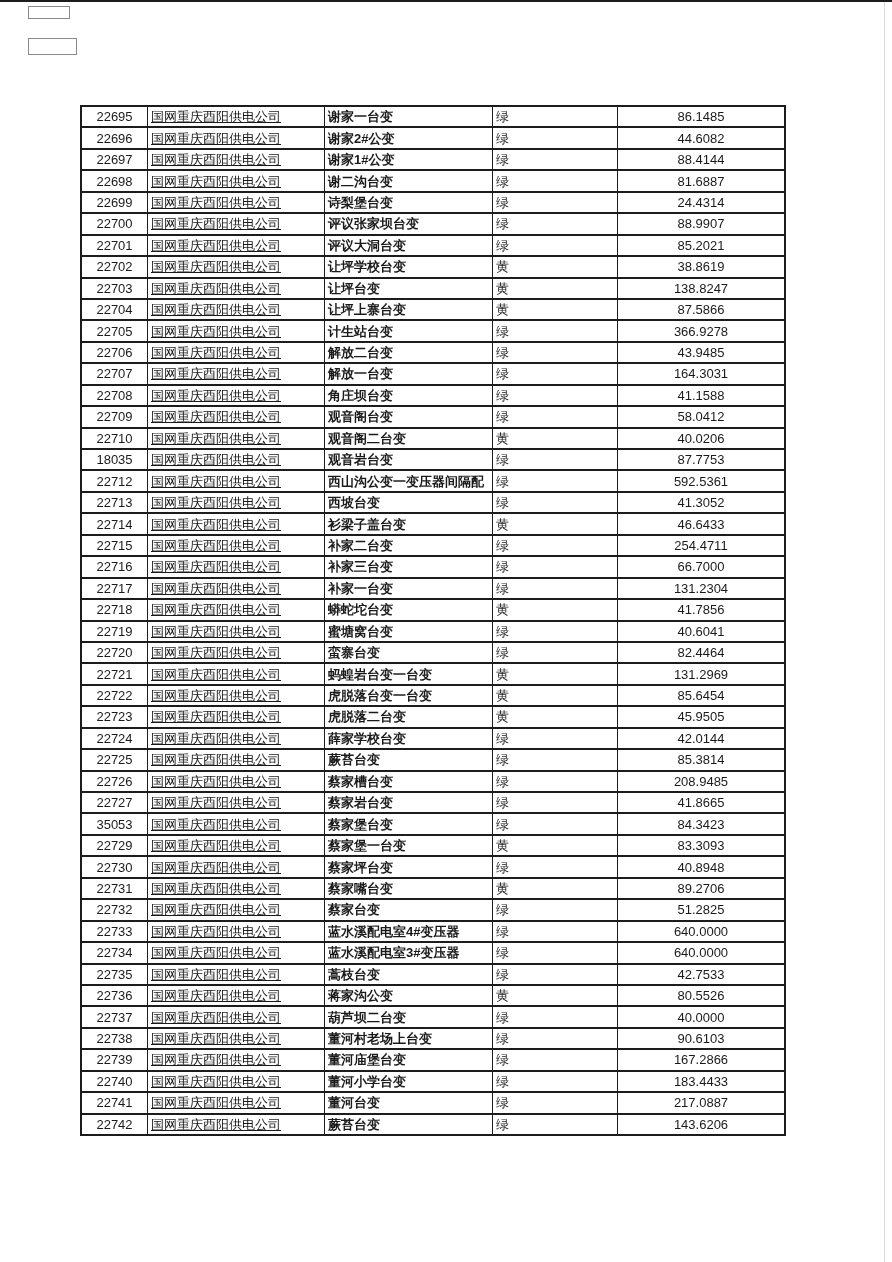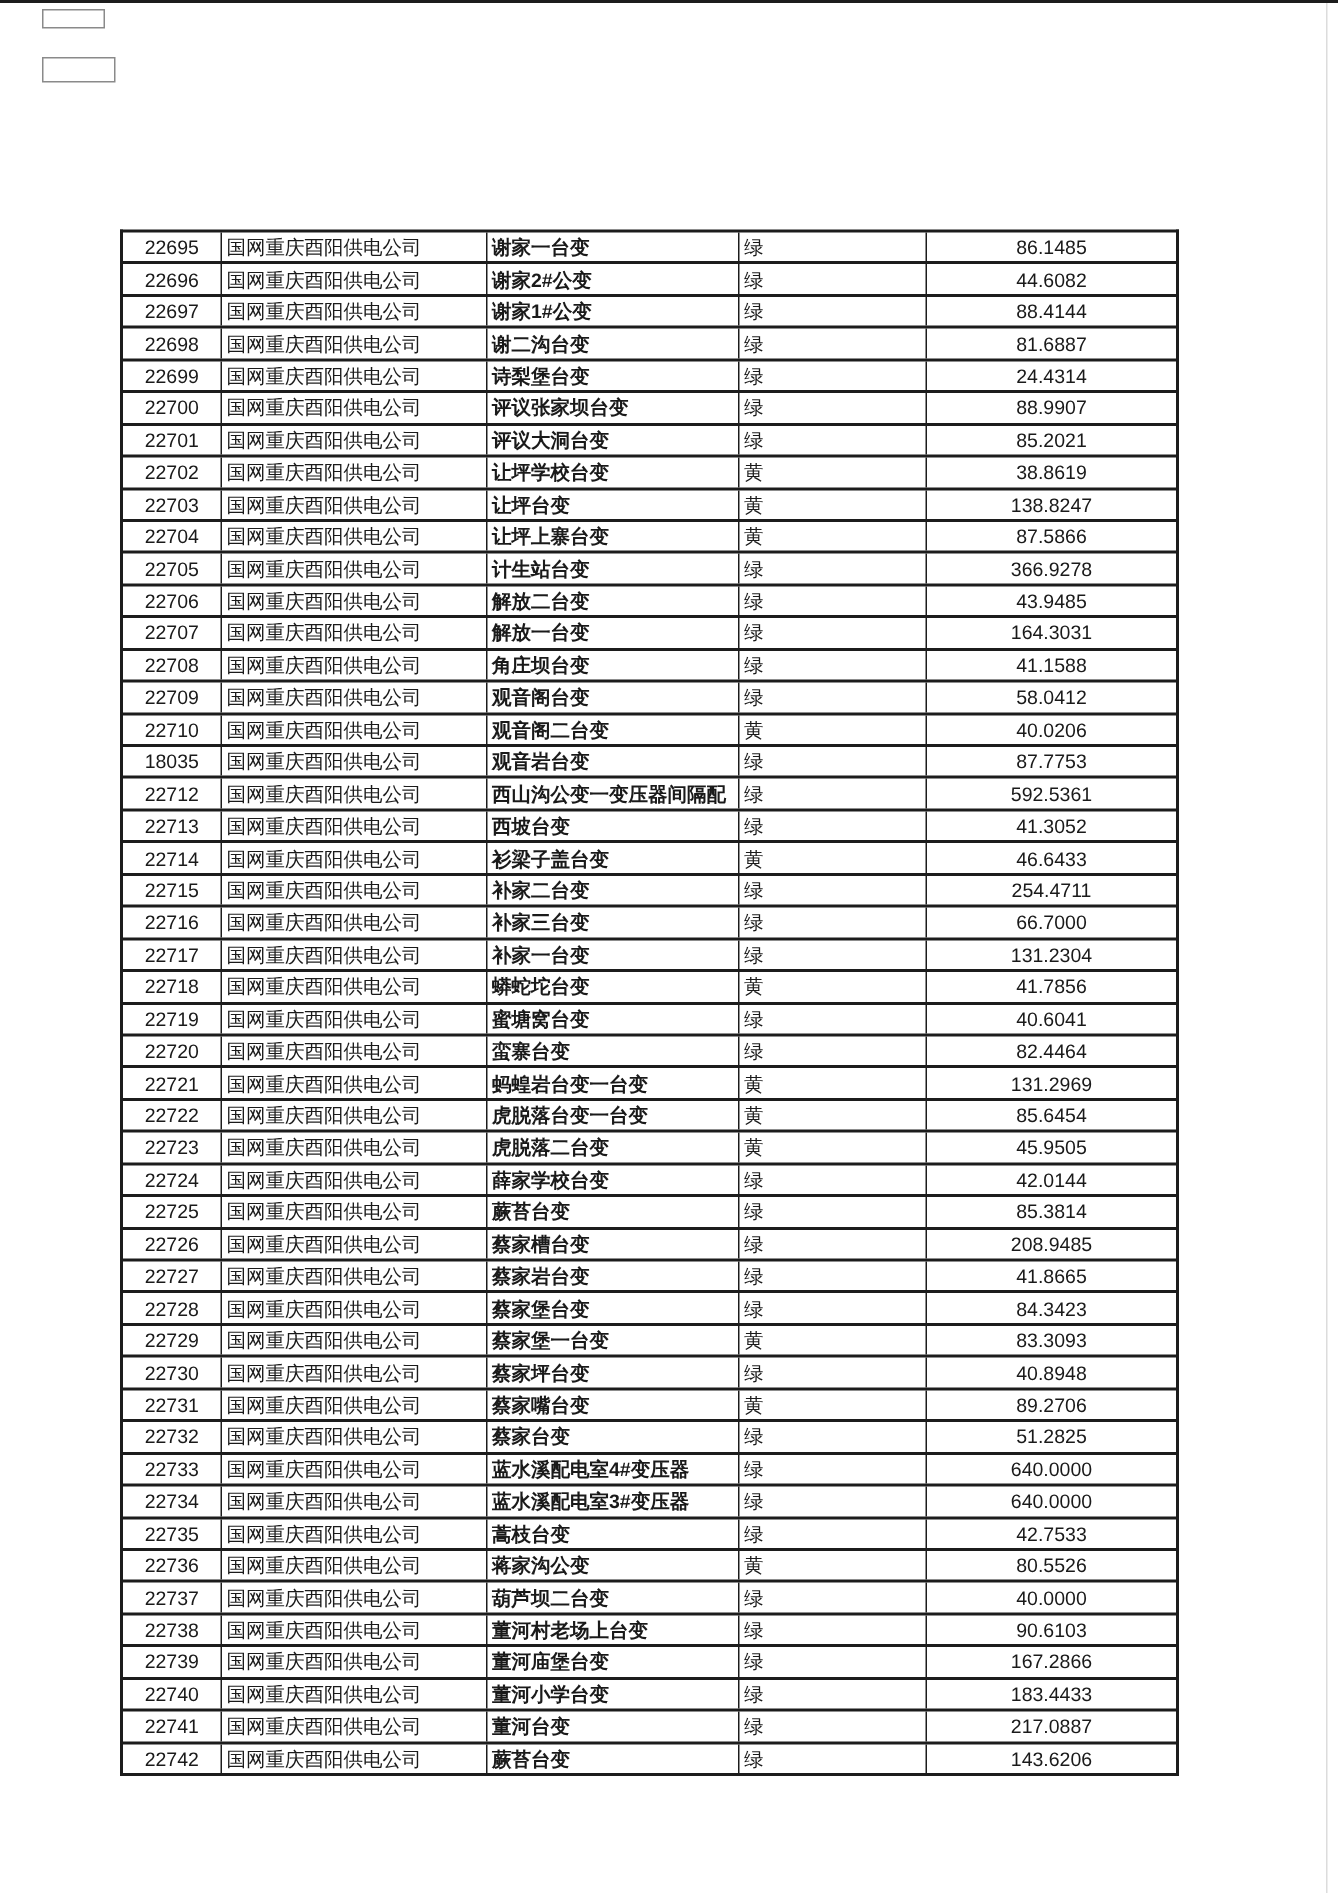--- a/index.html
+++ b/index.html
@@ -40,21 +40,20 @@
 
   .data-table {
     position: absolute;
     left: 80px; top: 105px;
     width: 706px;
     border-top: 2px solid #1c1c1c;
     border-left: 2px solid #1c1c1c;
     border-right: 2px solid #1c1c1c;
     box-sizing: border-box;
     background: #ffffff;
-    margin-top: 48px;
   }
   .t-row {
     display: flex;
     height: 21.45px;
     box-sizing: border-box;
     border-bottom: 2px solid #1c1c1c;
     align-items: stretch;
   }
   .t-cell {
     box-sizing: border-box;
@@ -62,21 +61,21 @@
     align-items: center;
     font-size: 13px;
     color: #1a1a1a;
     white-space: nowrap;
     overflow: hidden;
     border-right: 1px solid #1c1c1c;
     padding: 0 3px;
     line-height: 1;
   }
   .c-id     { width: 66px;  justify-content: center; }
-  .c-comp   { width: 177px; justify-content: flex-start; }
+  .c-comp   { width: 177px; justify-content: flex-start; text-decoration: underline; }
   .c-name   { width: 168px; justify-content: flex-start; font-weight: bold; }
   .c-status { width: 125px; justify-content: flex-start; }
   .c-value  { flex: 1; justify-content: center; border-right: none; }
 </style>
 </head>
 <body>
 
 <div class="page">
 
   <div class="top-border"></div>
@@ -345,21 +344,21 @@
 
   <div class="t-row">
     <div class="t-cell c-id">22727</div>
     <div class="t-cell c-comp">国网重庆酉阳供电公司</div>
     <div class="t-cell c-name">蔡家岩台变</div>
     <div class="t-cell c-status">绿</div>
     <div class="t-cell c-value">41.8665</div>
   </div>
 
   <div class="t-row">
-    <div class="t-cell c-id">22728</div>
+    <div class="t-cell c-id">35053</div>
     <div class="t-cell c-comp">国网重庆酉阳供电公司</div>
     <div class="t-cell c-name">蔡家堡台变</div>
     <div class="t-cell c-status">绿</div>
     <div class="t-cell c-value">84.3423</div>
   </div>
 
   <div class="t-row">
     <div class="t-cell c-id">22729</div>
     <div class="t-cell c-comp">国网重庆酉阳供电公司</div>
     <div class="t-cell c-name">蔡家堡一台变</div>

